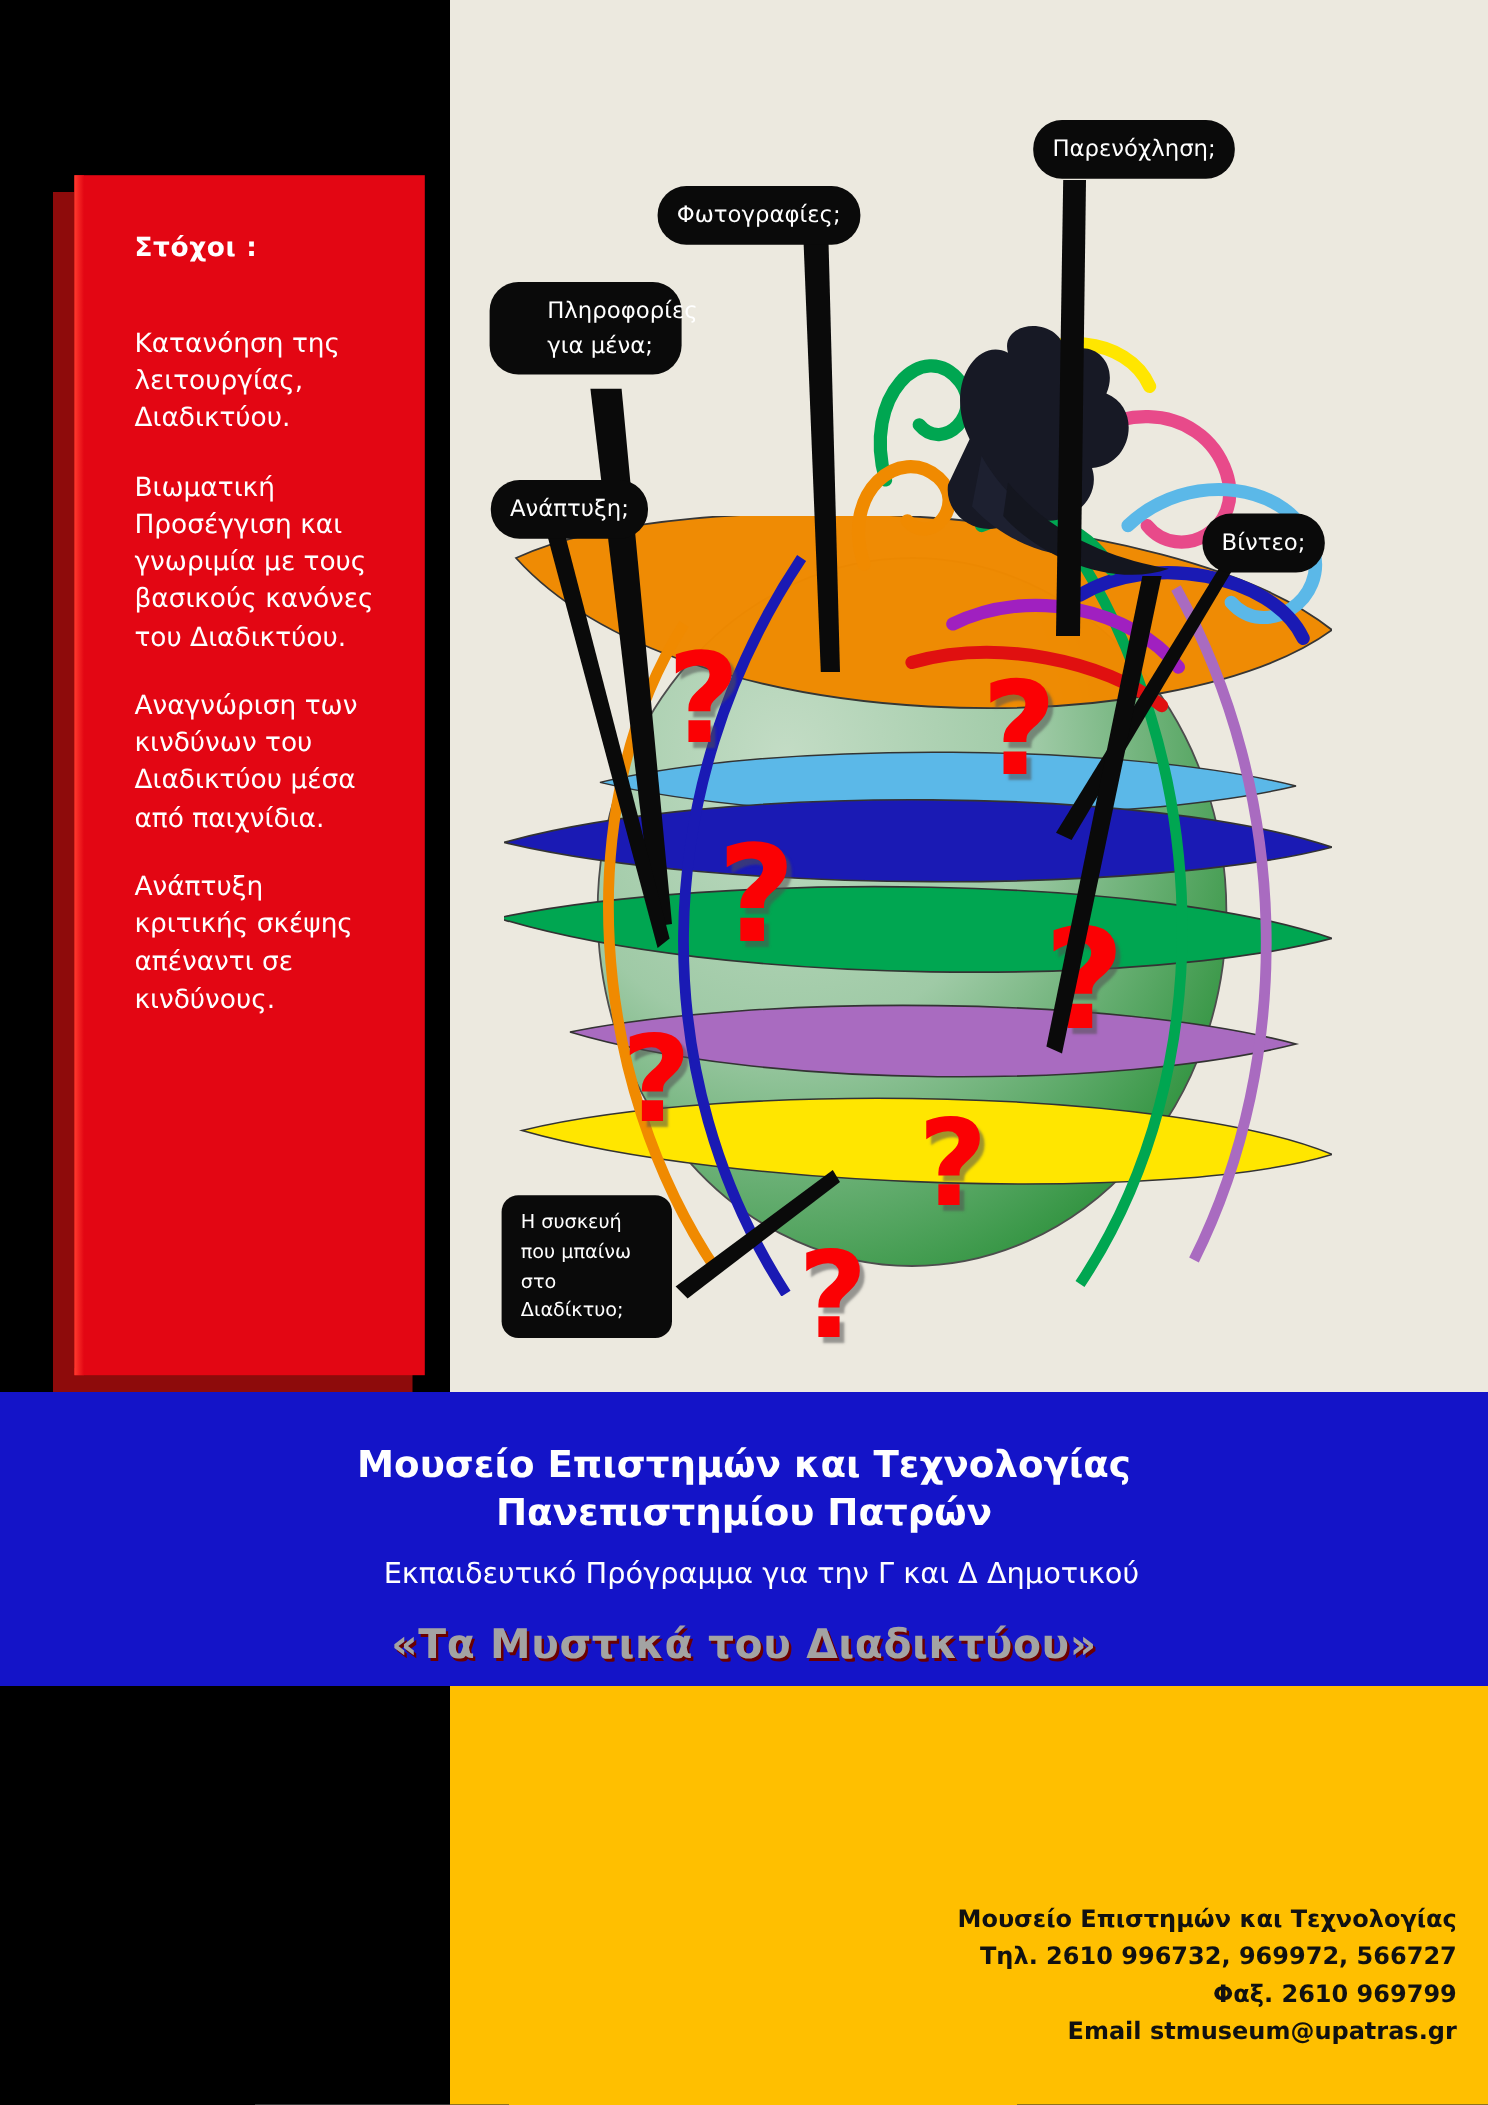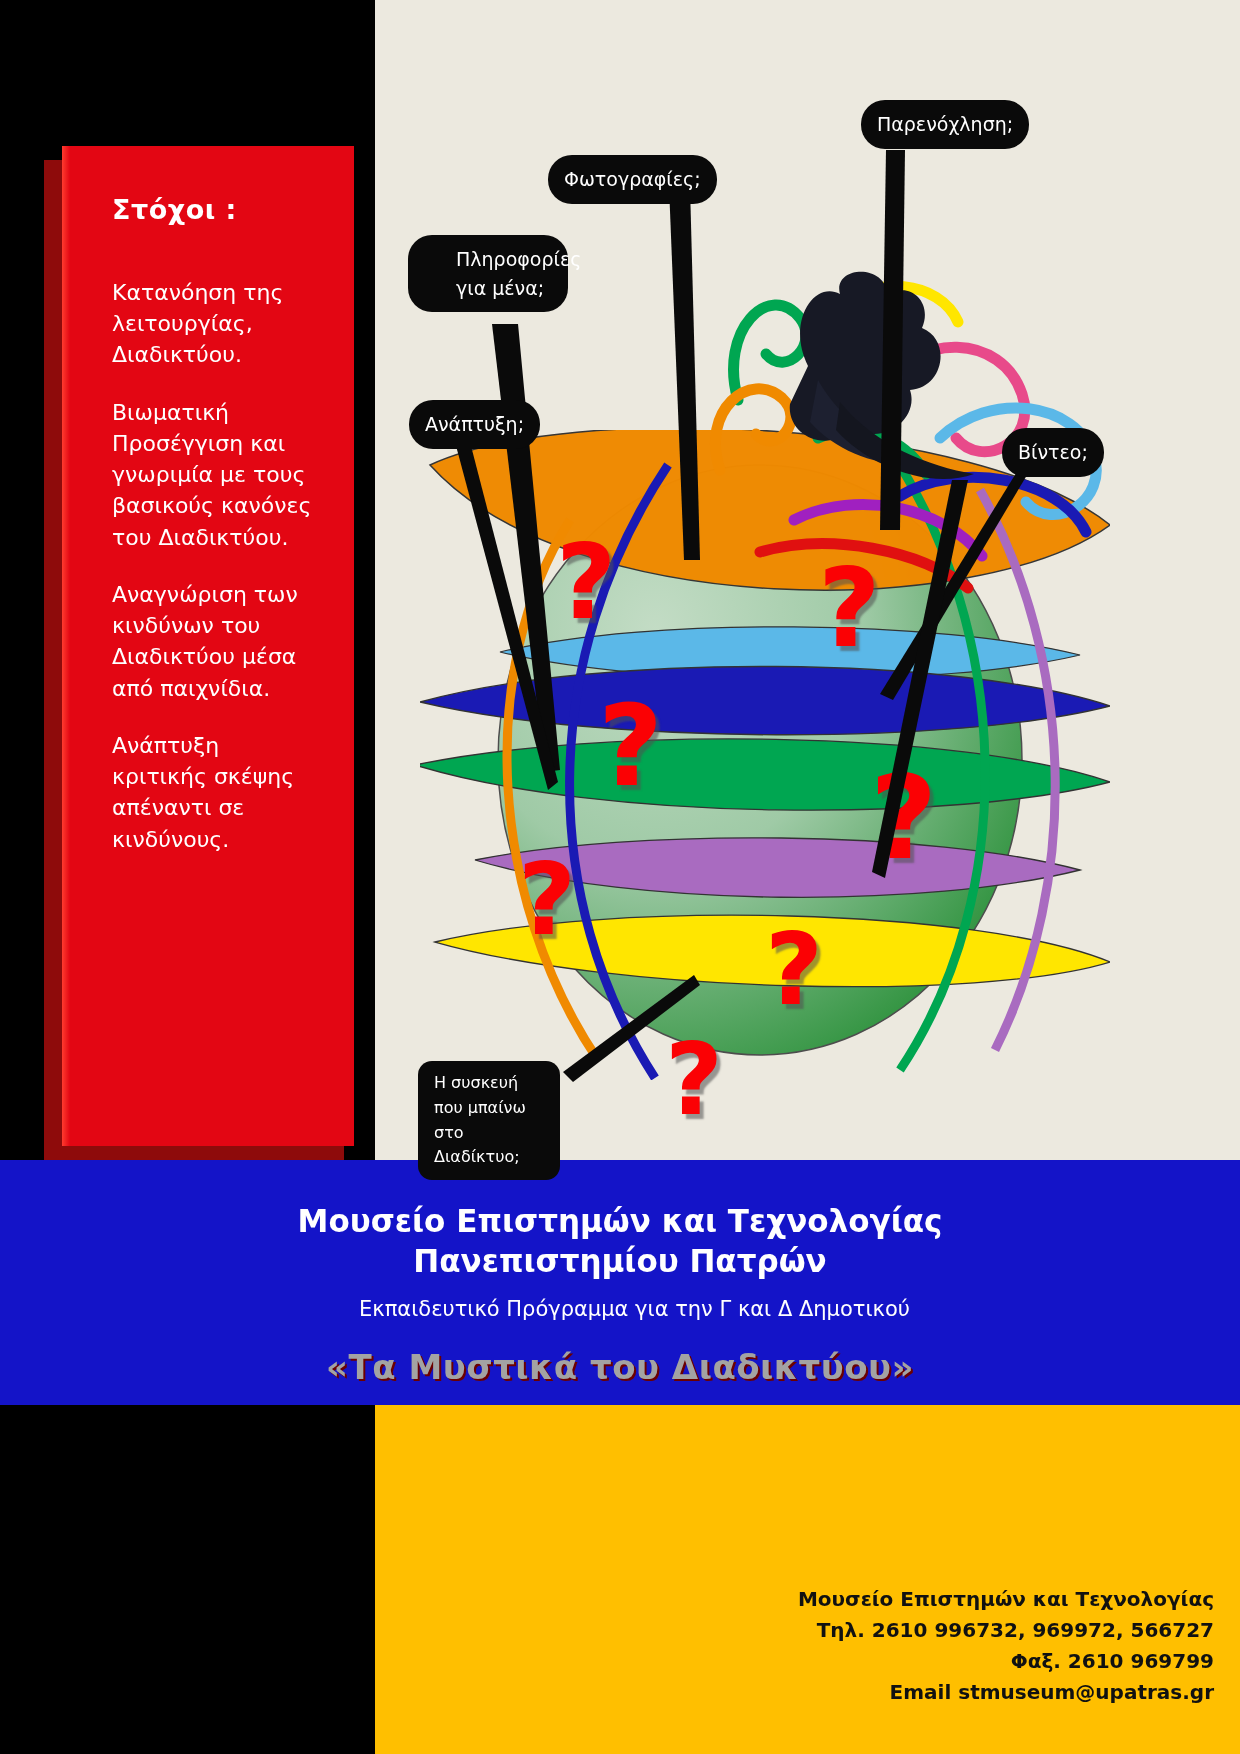--- a/index.html
+++ b/index.html
@@ -30,21 +30,21 @@
     position:absolute;left:62px;top:146px;width:292px;height:1000px;
     background:#e30613;
     box-shadow:0 0 0 0 transparent;
   }
   #objectives::after{
     content:"";position:absolute;left:0;top:0;width:8px;height:100%;
     background:linear-gradient(90deg,#ff3b2e,#e30613);
   }
   .obj-inner{position:absolute;left:50px;top:48px;width:205px;color:#fff;}
   .obj-title{
-    font-size:27px;font-weight:bold;letter-spacing:.5px;margin-bottom:52px;
+    font-size:22px;font-weight:bold;letter-spacing:.5px;margin-bottom:52px;
   }
   .obj-p{font-size:22px;line-height:1.42;margin:14px 0 26px 0;}
 
   
   #globe-wrap{position:absolute;left:420px;top:430px;width:690px;height:650px;}
   #globe-svg{position:absolute;left:0;top:0;}
 
   
   #scribble-svg{position:absolute;left:690px;top:270px;}
 
@@ -74,31 +74,31 @@
     white-space:pre-line;
     box-sizing:border-box;
   }
   .bubble.small{font-size:16px;line-height:1.55;border-radius:14px;}
 
   #bubble-parenoxlisi{left:861px;top:100px;}
   #bubble-fotografies{left:548px;top:155px;}
   #bubble-plirofories{left:408px;top:235px;width:160px;padding-left:48px;}
   #bubble-ethismos{left:409px;top:400px;}
   #bubble-video{left:1002px;top:428px;}
-  #bubble-syskevi{left:418px;top:1061px;width:142px;}
+  #bubble-syskevi{left:418px;top:996px;width:142px;}
 
   
   #blue-band-inner{
     position:absolute;left:0;top:1160px;width:1240px;height:245px;
     text-align:center;color:#fff;
   }
   #museum-title{
     margin-top:42px;font-size:31px;font-weight:bold;line-height:1.28;
   }
-  #program-sub{margin-top:16px;font-size:21px;font-weight:normal;padding-left:29px;}
+  #program-sub{margin-top:16px;font-size:24px;font-weight:normal;padding-left:29px;}
   #program-name{
     margin-top:26px;font-size:34px;font-weight:bold;color:#a3a3a3;
     text-shadow:2px 2px 0 #6b0000;letter-spacing:.5px;
   }
 
   
   #duration{
     position:absolute;left:78px;top:1578px;width:300px;
     color:#fff;font-size:25px;font-weight:bold;
   }

